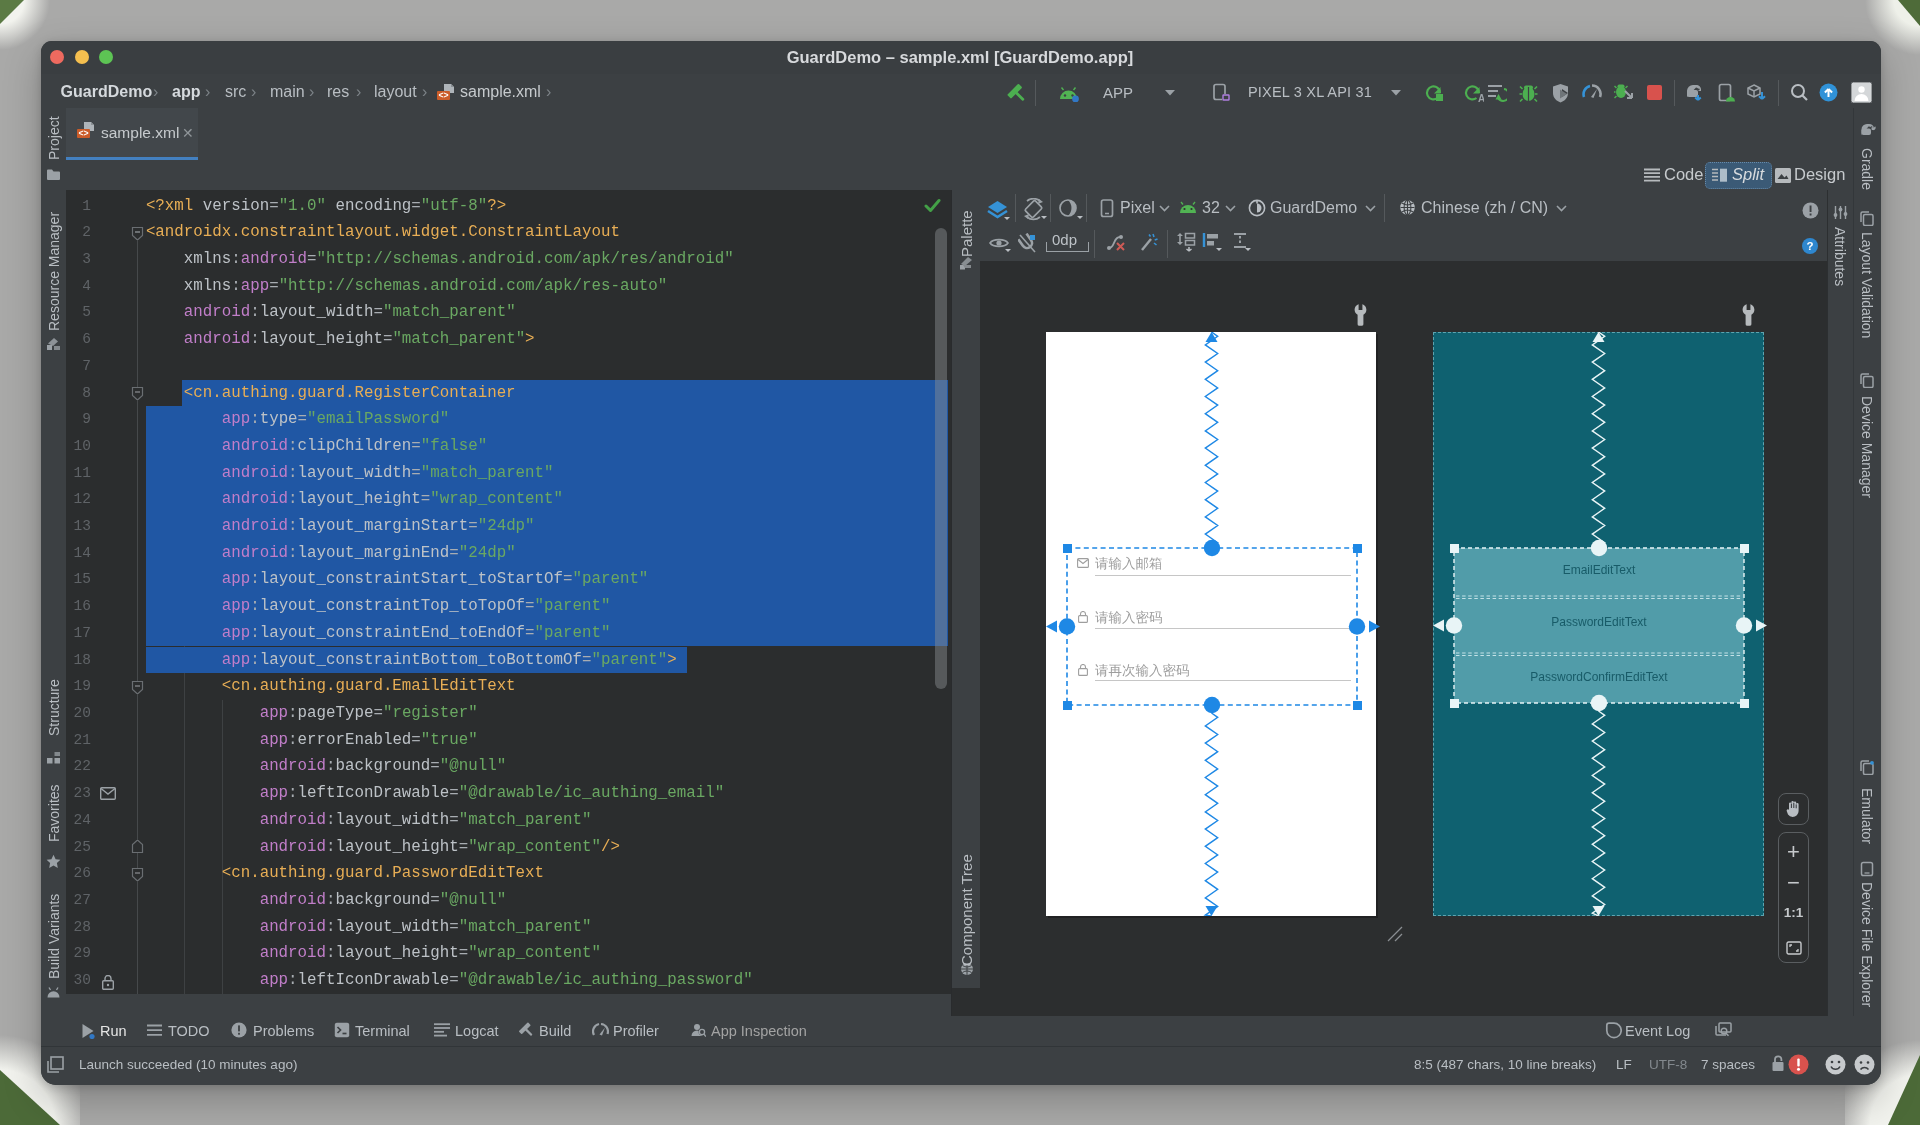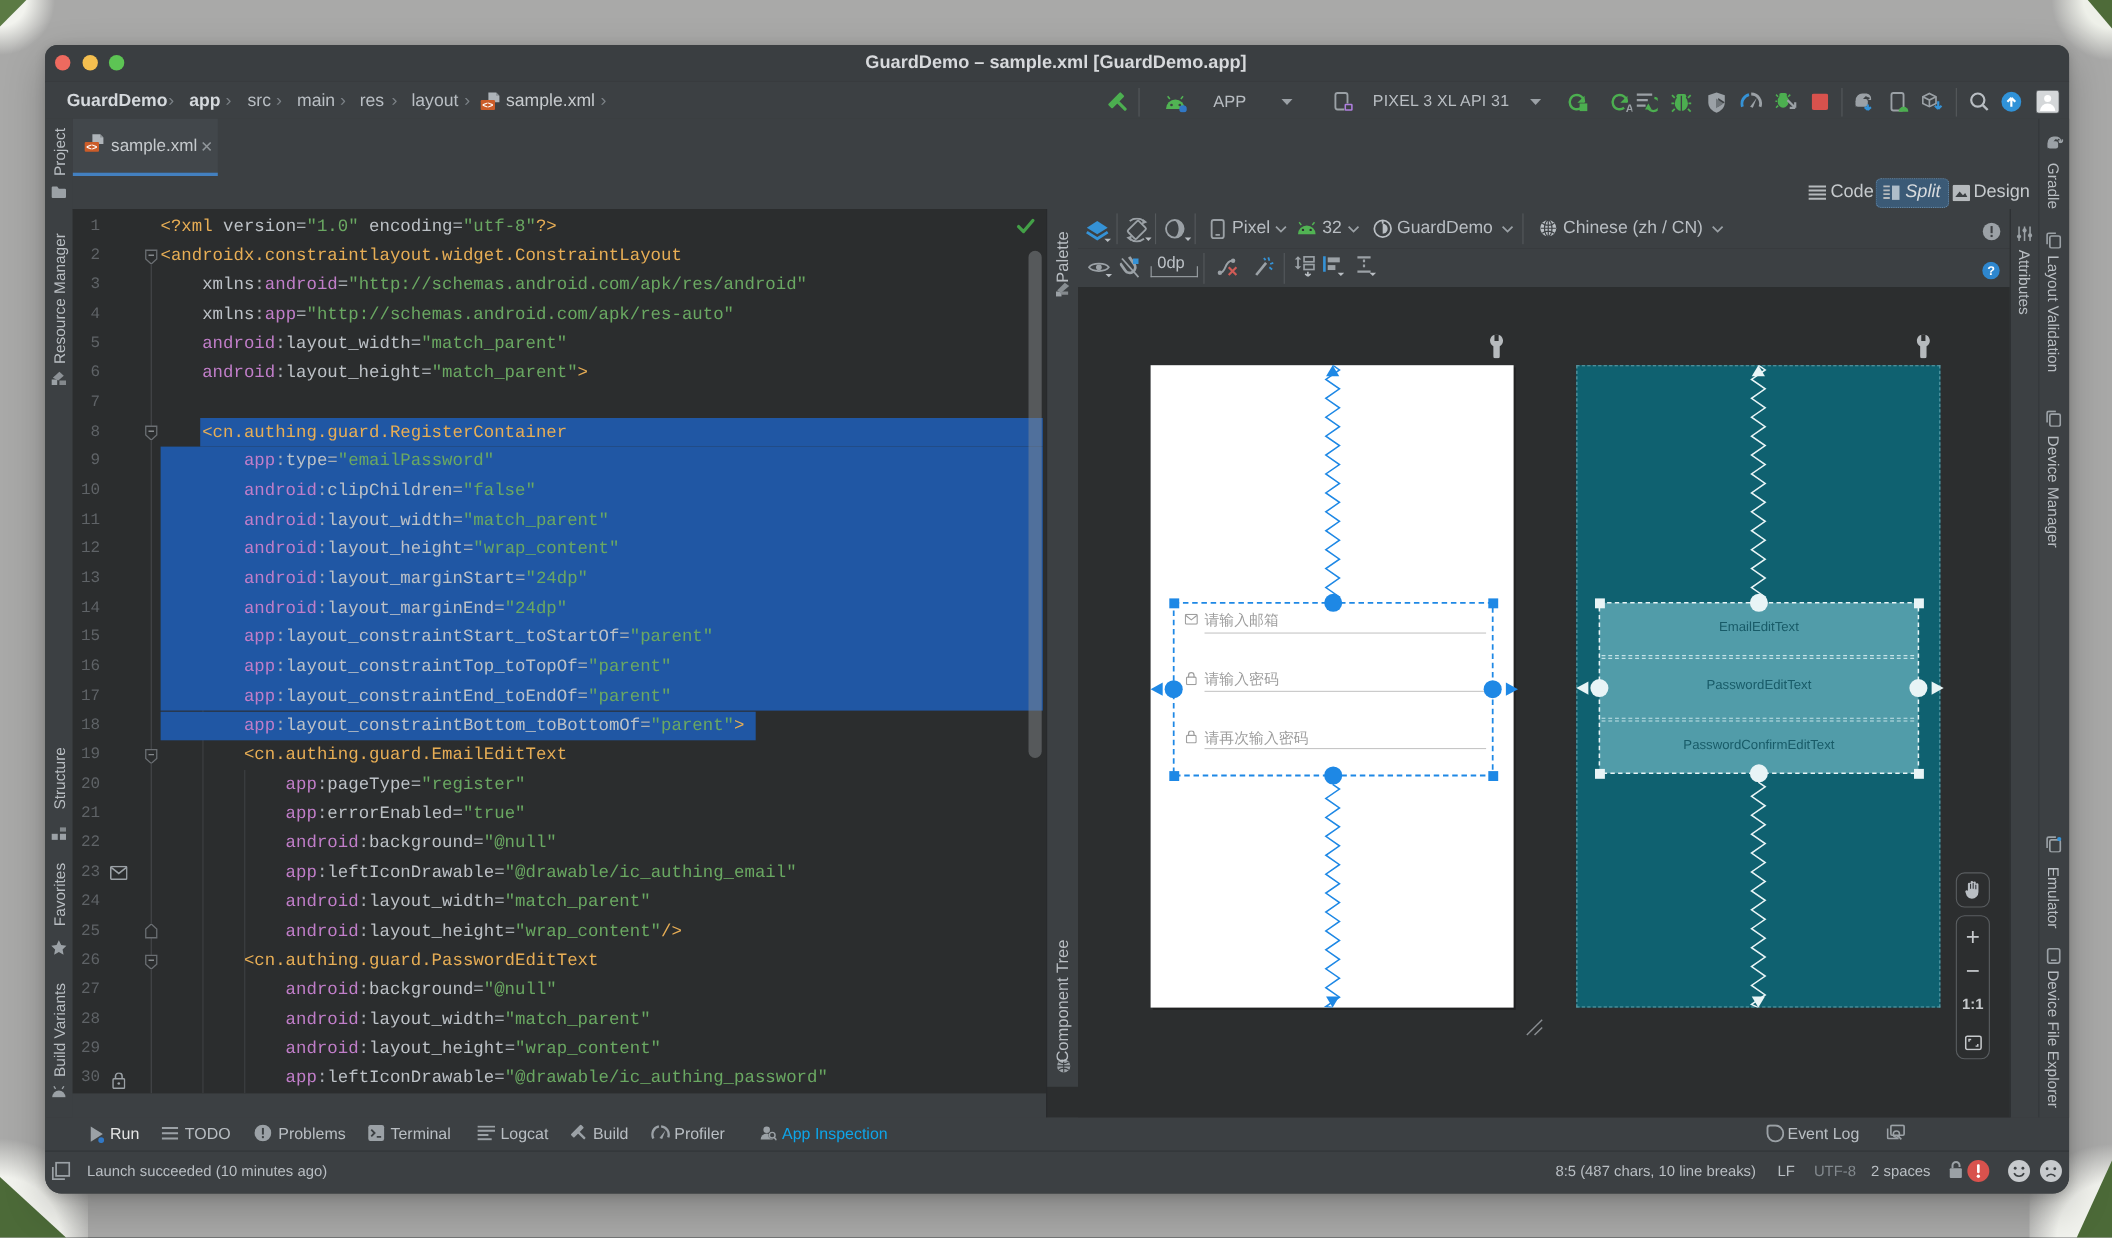--- a/index.html
+++ b/index.html
@@ -757,21 +757,21 @@
 <span class="abs" style="left:572px;top:982px;color:#b9bec3;font-size:14.5px;">Profiler</span>
 <div class="abs" style="left:649px;top:981px;">
       <svg width="16" height="16" viewBox="0 0 16 16">
         <circle cx="7" cy="5" r="3" fill="#9ba1a6"></circle>
         <path d="M1.5,14 a5.5,5.5 0 0 1 11,0 z" fill="#9ba1a6"></path>
         <circle cx="12" cy="10" r="3.4" fill="#3c4043"></circle>
         <circle cx="12" cy="10" r="2.6" fill="none" stroke="#9ba1a6" stroke-width="1.3"></circle>
         <line x1="14" y1="12.3" x2="16" y2="14.5" stroke="#9ba1a6" stroke-width="1.5"></line>
       </svg>
     </div>
-<span class="abs" style="left:670px;top:982px;color:#0ea5e9;font-size:14.5px;">App Inspection</span>
+<span class="abs" style="left:670px;top:982px;color:#a3a3a3;font-size:14.5px;">App Inspection</span>
 <div class="abs" style="left:1564px;top:981px;">
       <svg width="17" height="17" viewBox="0 0 17 17">
         <path d="M9,1.2 a7.2,7.2 0 1 1 -7.2,7.2 V3.5 a2.3,2.3 0 0 1 2.3,-2.3 z" fill="none" stroke="#9ba1a6" stroke-width="1.7"></path>
       </svg>
     </div>
 <span class="abs" style="left:1584px;top:982px;color:#b9bec3;font-size:14.5px;">Event Log</span>
 <div class="abs" style="left:1674px;top:981px;">
       <svg width="17" height="16" viewBox="0 0 17 16">
         <rect x="4" y="1" width="12" height="9" rx="1" fill="none" stroke="#9ba1a6" stroke-width="1.5"></rect>
         <path d="M1,4 v8 a1,1 0 0 0 1,1 h9" fill="none" stroke="#9ba1a6" stroke-width="1.5"></path>
@@ -784,21 +784,21 @@
   <div class="abs" style="left:6px;top:1015px;">
       <svg width="17" height="17" viewBox="0 0 17 17">
         <rect x="4" y="1" width="12" height="12" fill="none" stroke="#9ba1a6" stroke-width="1.6"></rect>
         <path d="M1,5 v11 h11" fill="none" stroke="#9ba1a6" stroke-width="1.6"></path>
       </svg>
     </div>
 <span class="abs" style="left:38px;top:1016px;color:#b9bec3;font-size:13.5px;">Launch succeeded (10 minutes ago)</span>
 <span class="abs" style="left:1373px;top:1016px;color:#b9bec3;font-size:13.5px;">8:5 (487 chars, 10 line breaks)</span>
 <span class="abs" style="left:1575px;top:1016px;color:#b9bec3;font-size:13.5px;">LF</span>
 <span class="abs" style="left:1608px;top:1016px;color:#83898e;font-size:13.5px;">UTF-8</span>
-<span class="abs" style="left:1660px;top:1016px;color:#b9bec3;font-size:13.5px;">2 spaces</span>
+<span class="abs" style="left:1660px;top:1016px;color:#b9bec3;font-size:13.5px;">7 spaces</span>
 <div class="abs" style="left:1730px;top:1014px;">
       <svg width="15" height="17" viewBox="0 0 15 17">
         <rect x="1.5" y="7" width="11" height="9" rx="1" fill="#9ba1a6"></rect>
         <path d="M9,7 V4.5 a3.2,3.2 0 0 1 6.4,0 V6" fill="none" stroke="#9ba1a6" stroke-width="1.8" transform="translate(-5 0)"></path>
       </svg>
     </div>
 <div class="abs" style="left:1747px;top:1013px;">
       <svg width="21" height="21" viewBox="0 0 21 21">
         <circle cx="10.5" cy="10.5" r="10" fill="#d8524d"></circle>
         <rect x="9.3" y="4.5" width="2.4" height="8" rx="1" fill="#fff"></rect>

